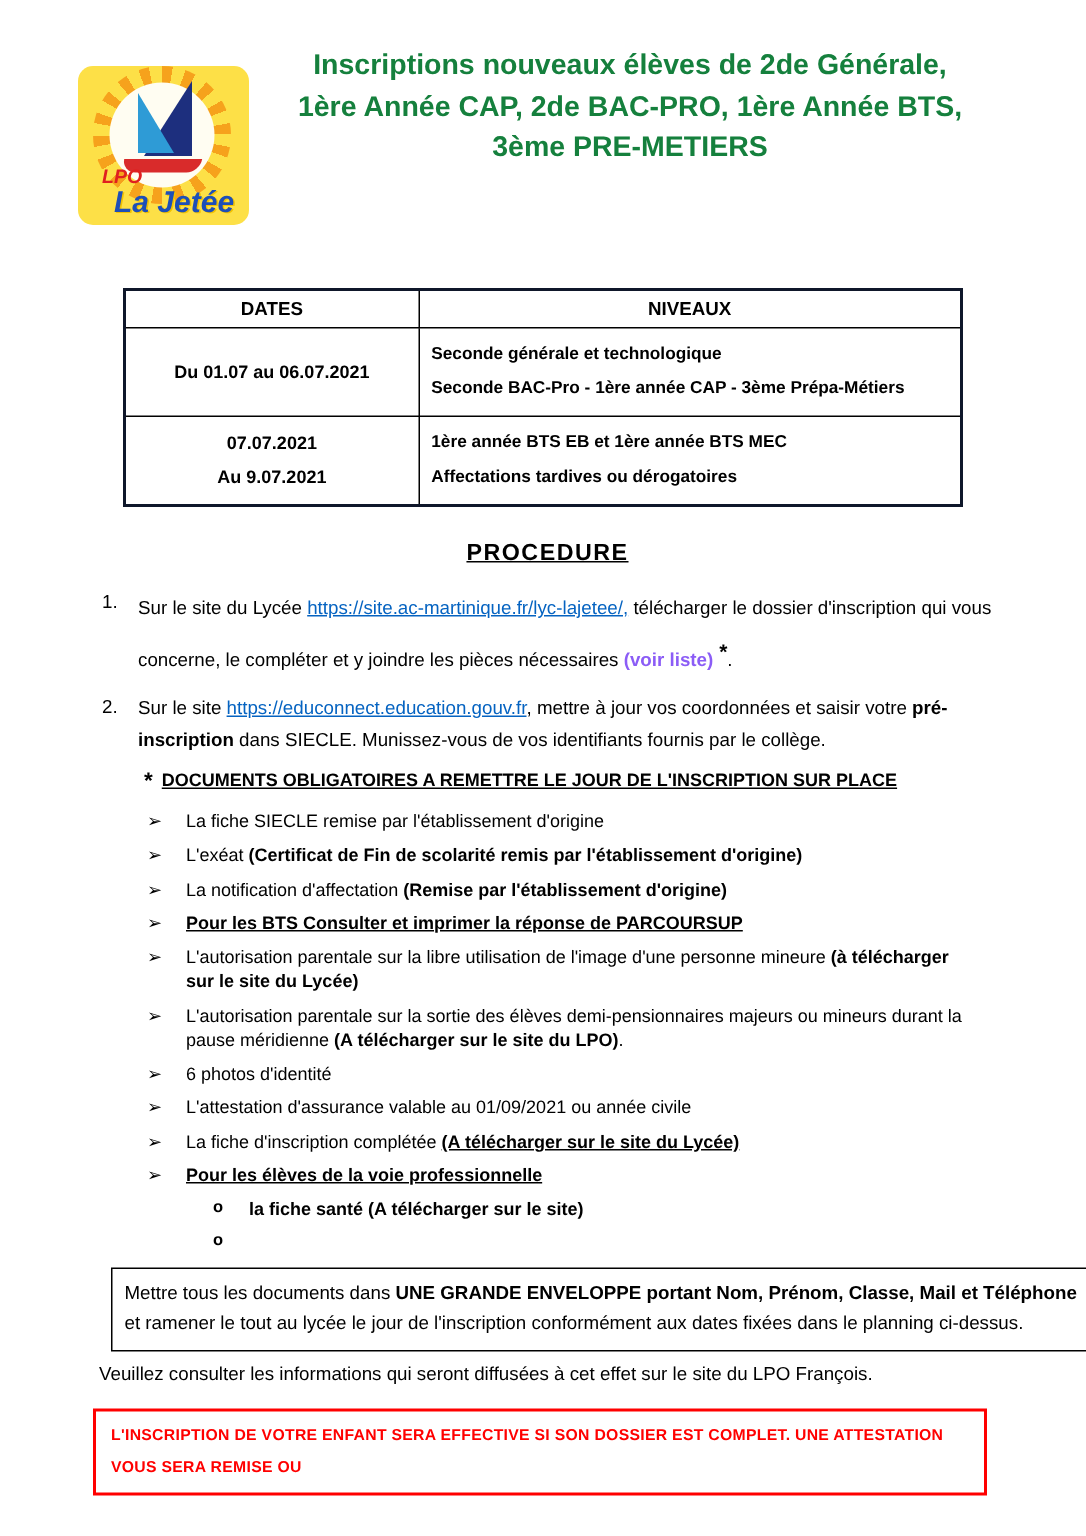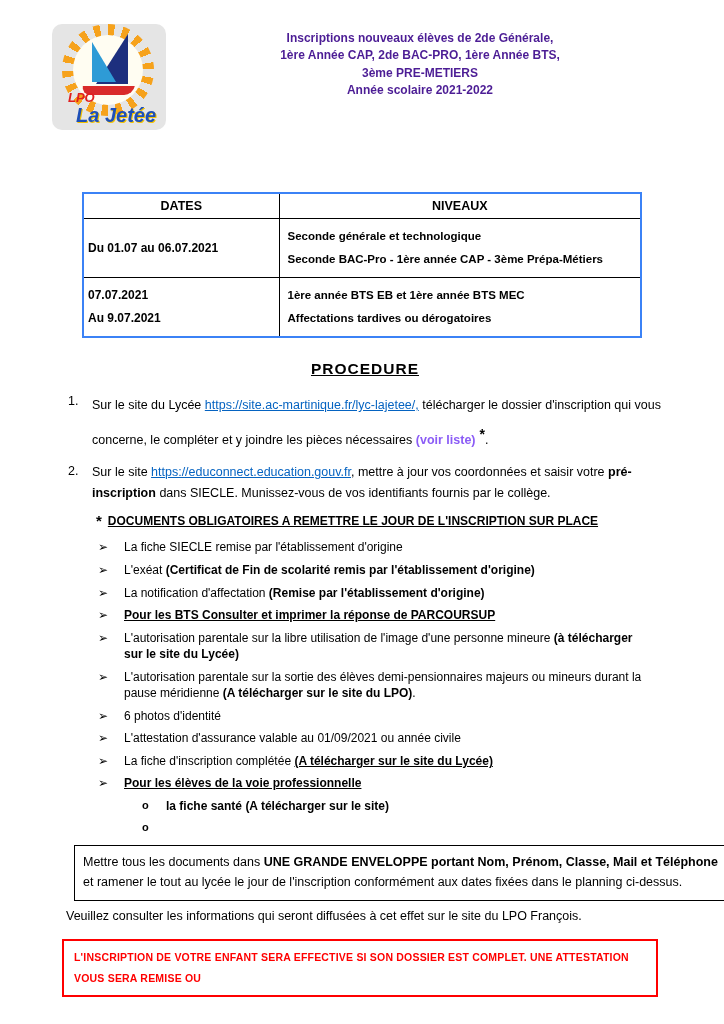--- a/index.html
+++ b/index.html
@@ -6,47 +6,47 @@
   html,body { background:#ffffff; }
   body {
     width:724px; height:1024px; overflow:hidden;
     font-family:"Liberation Sans", sans-serif;
     color:#000; font-size:12.5px;
   }
   .page { position:relative; width:724px; height:1024px; padding:24px 60px 0 66px; background:#fff; }
 
   
   .header { position:relative; min-height:142px; }
-  .logo { position:absolute; left:-14px; top:0; width:114px; height:106px;
-          background:#e5e5e5; border-radius:10px; overflow:hidden;text-decoration:underline; }
+  .logo { position:absolute; left:-14px; top:20px; width:114px; height:106px;
+          background:#fde047; border-radius:10px; overflow:hidden;text-decoration:underline; }
   .sun { position:absolute; left:10px; top:0; width:92px; height:92px; border-radius:50%;
          background:repeating-conic-gradient(#f6a21c 0deg 9deg, rgba(0,0,0,0) 9deg 20deg); }
   .sun::after { content:""; position:absolute; left:11px; top:11px; width:70px; height:70px;
                 border-radius:50%; background:#fffdf2; }
   .sail { position:absolute; left:44px; top:10px; width:0; height:0;
           border-right:32px solid #1d2f7e; border-top:50px solid transparent; }
   .sail2 { position:absolute; left:40px; top:18px; width:0; height:0;
            border-left:24px solid #2e9bd6; border-top:40px solid transparent; }
   .hull { position:absolute; left:30px; top:62px; width:52px; height:9px; background:#d92b2b;
           border-radius:0 0 10px 10px; transform:skewX(-10deg); }
   .logo-lpo { position:absolute; left:16px; top:66px; color:#e02020; font-weight:bold;
               font-style:italic; font-size:13px; }
   .logo-name { position:absolute; left:24px; top:80px; color:#1d4fb8; font-weight:bold;
                font-style:italic; font-size:20px; text-shadow:1px 1px 0 #f2c200; }
 
   .title-block { margin-left:110px; text-align:center; padding-top:6px; }
-  .title-line { color:#4c1d95; font-weight:bold; font-size:12px; line-height:1.45; }
+  .title-line { color:#15803d; font-weight:bold; font-size:19px; line-height:1.45; }
   .contact-line { margin-top:8px; font-weight:bold; font-size:12.5px; }
 
   
   table.sched { border-collapse:collapse; margin:26px 0 0 16px; width:560px;
-                border:2px solid #3b82f6; }
+                border:2px solid #0f172a; }
   table.sched th, table.sched td { border:1.6px solid #000; font-weight:bold; }
   table.sched th { font-size:12.5px; padding:5px 4px; text-align:center; }
-  td.date-cell { width:196px; vertical-align:middle; font-size:12px;
+  td.date-cell { width:196px; text-align:center; vertical-align:middle; font-size:12px;
                  padding:6px 4px; line-height:1.9; }
   td.niv-cell { font-size:11.5px; padding:6px 4px 6px 8px; vertical-align:middle;
                 line-height:2.0; white-space:nowrap; }
 
   
   .proc-heading { text-align:center; font-weight:bold; font-size:15.5px; letter-spacing:1px;
                   text-decoration:underline; margin:22px 0 14px 0; }
   .step { display:flex; margin:0 0 8px 2px; }
   .step-num { width:24px; font-size:12.5px; flex:0 0 24px; padding-top:2px; }
   .step-body { width:576px; font-size:12.5px; }
@@ -92,21 +92,20 @@
       <div class="sail"></div>
       <div class="sail2"></div>
       <div class="hull"></div>
       <div class="logo-lpo">LPO</div>
       <div class="logo-name">La Jetée</div>
     </div>
     <div class="title-block">
       <div class="title-line">Inscriptions nouveaux élèves de 2de Générale,</div>
       <div class="title-line">1ère Année CAP, 2de BAC-PRO, 1ère Année BTS,</div>
       <div class="title-line">3ème PRE-METIERS</div>
-      <div class="title-line">Année scolaire 2021-2022</div>
     </div>
   </div>
 
   <table class="sched">
     <tbody>
         <tr>
       <th>DATES</th>
       <th>NIVEAUX</th>
     </tr>
     <tr>

